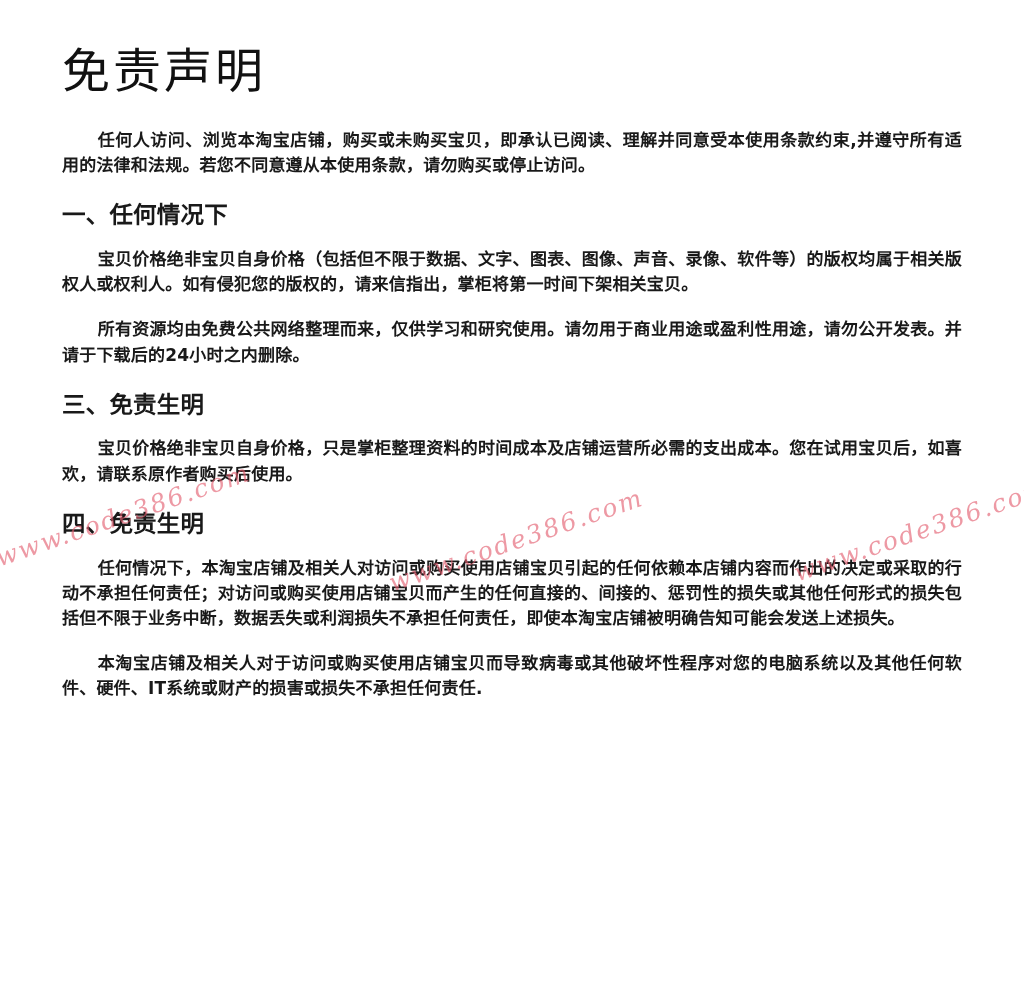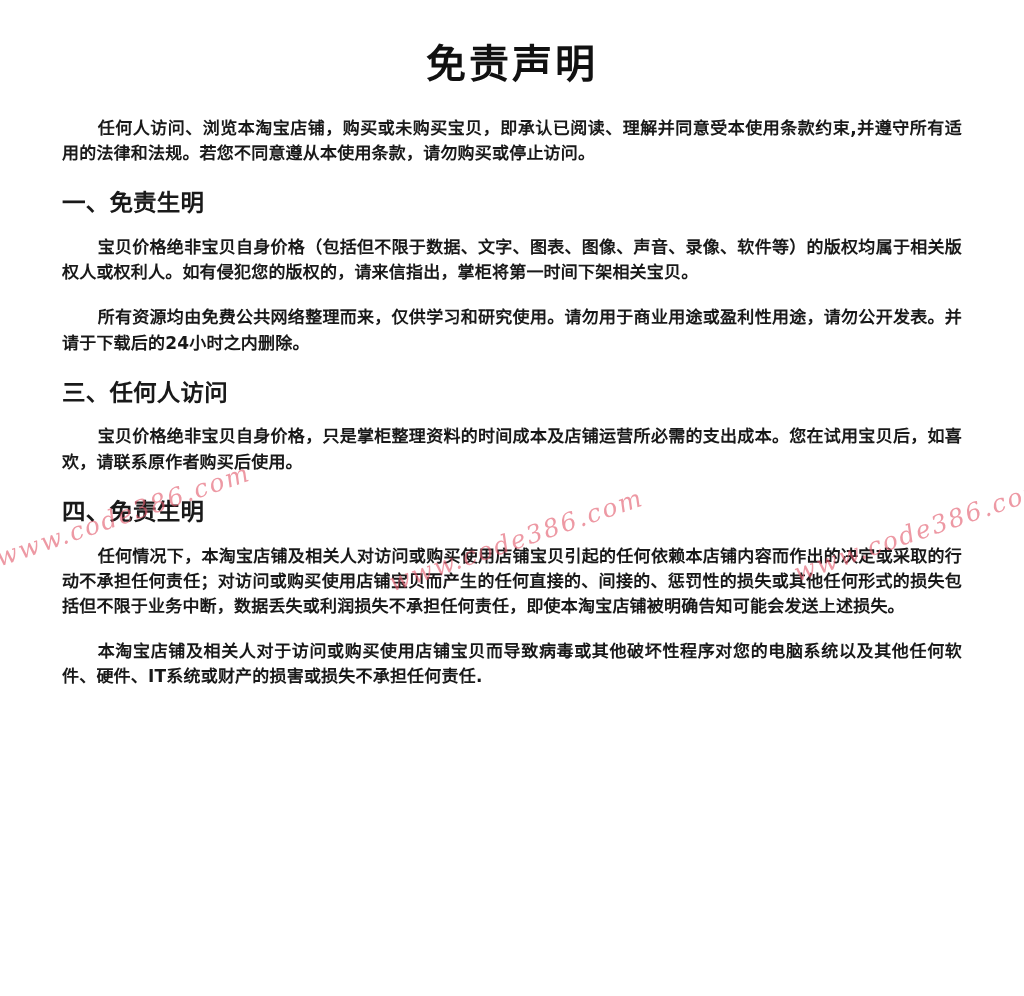--- a/index.html
+++ b/index.html
@@ -18,23 +18,23 @@
   .page {
     position: absolute;
     left: 0;
     top: 0;
     width: 1024px;
     height: 996px;
     box-sizing: border-box;
     padding: 22px 62px 0 62px;
   }
   .doc-title {
-    text-align: center;
-    font-size: 40px;
-    font-weight: bold;
+    text-align: left;
+    font-size: 48px;
+    font-weight: normal;
     letter-spacing: 3px;
     margin: 10px 0 26px 0;
     color: #111111;
   }
   .para {
     font-size: 17px;
     line-height: 1.48;
     text-align: justify;
     margin: 0 0 20px 0;
     font-weight: bold;
@@ -72,26 +72,26 @@
 </style>
 </head>
 <body>
 
 <div class="page">
 
   <h1 class="doc-title">免责声明</h1>
 
   <p class="para indent">任何人访问、浏览本淘宝店铺，购买或未购买宝贝，即承认已阅读、理解并同意受本使用条款约束,并遵守所有适用的法律和法规。若您不同意遵从本使用条款，请勿购买或停止访问。</p>
 
-  <h2 class="section-heading">一、免责生明</h2>
+  <h2 class="section-heading">一、任何情况下</h2>
   <p class="para indent">宝贝价格绝非宝贝自身价格（包括但不限于数据、文字、图表、图像、声音、录像、软件等）的版权均属于相关版权人或权利人。如有侵犯您的版权的，请来信指出，掌柜将第一时间下架相关宝贝。</p>
 
   <p class="para indent">所有资源均由免费公共网络整理而来，仅供学习和研究使用。请勿用于商业用途或盈利性用途，请勿公开发表。并请于下载后的24小时之内删除。</p>
 
-  <h2 class="section-heading">三、任何人访问</h2>
+  <h2 class="section-heading">三、免责生明</h2>
   <p class="para indent">宝贝价格绝非宝贝自身价格，只是掌柜整理资料的时间成本及店铺运营所必需的支出成本。您在试用宝贝后，如喜欢，请联系原作者购买后使用。</p>
 
   <h2 class="section-heading">四、免责生明</h2>
   <p class="para indent">任何情况下，本淘宝店铺及相关人对访问或购买使用店铺宝贝引起的任何依赖本店铺内容而作出的决定或采取的行动不承担任何责任；对访问或购买使用店铺宝贝而产生的任何直接的、间接的、惩罚性的损失或其他任何形式的损失包括但不限于业务中断，数据丢失或利润损失不承担任何责任，即使本淘宝店铺被明确告知可能会发送上述损失。</p>
   <p class="para indent">本淘宝店铺及相关人对于访问或购买使用店铺宝贝而导致病毒或其他破坏性程序对您的电脑系统以及其他任何软件、硬件、IT系统或财产的损害或损失不承担任何责任.</p>
 
 </div>
 
 <div class="wm wm-1">www.code386.com</div>
 <div class="wm wm-2">www.code386.com</div>

